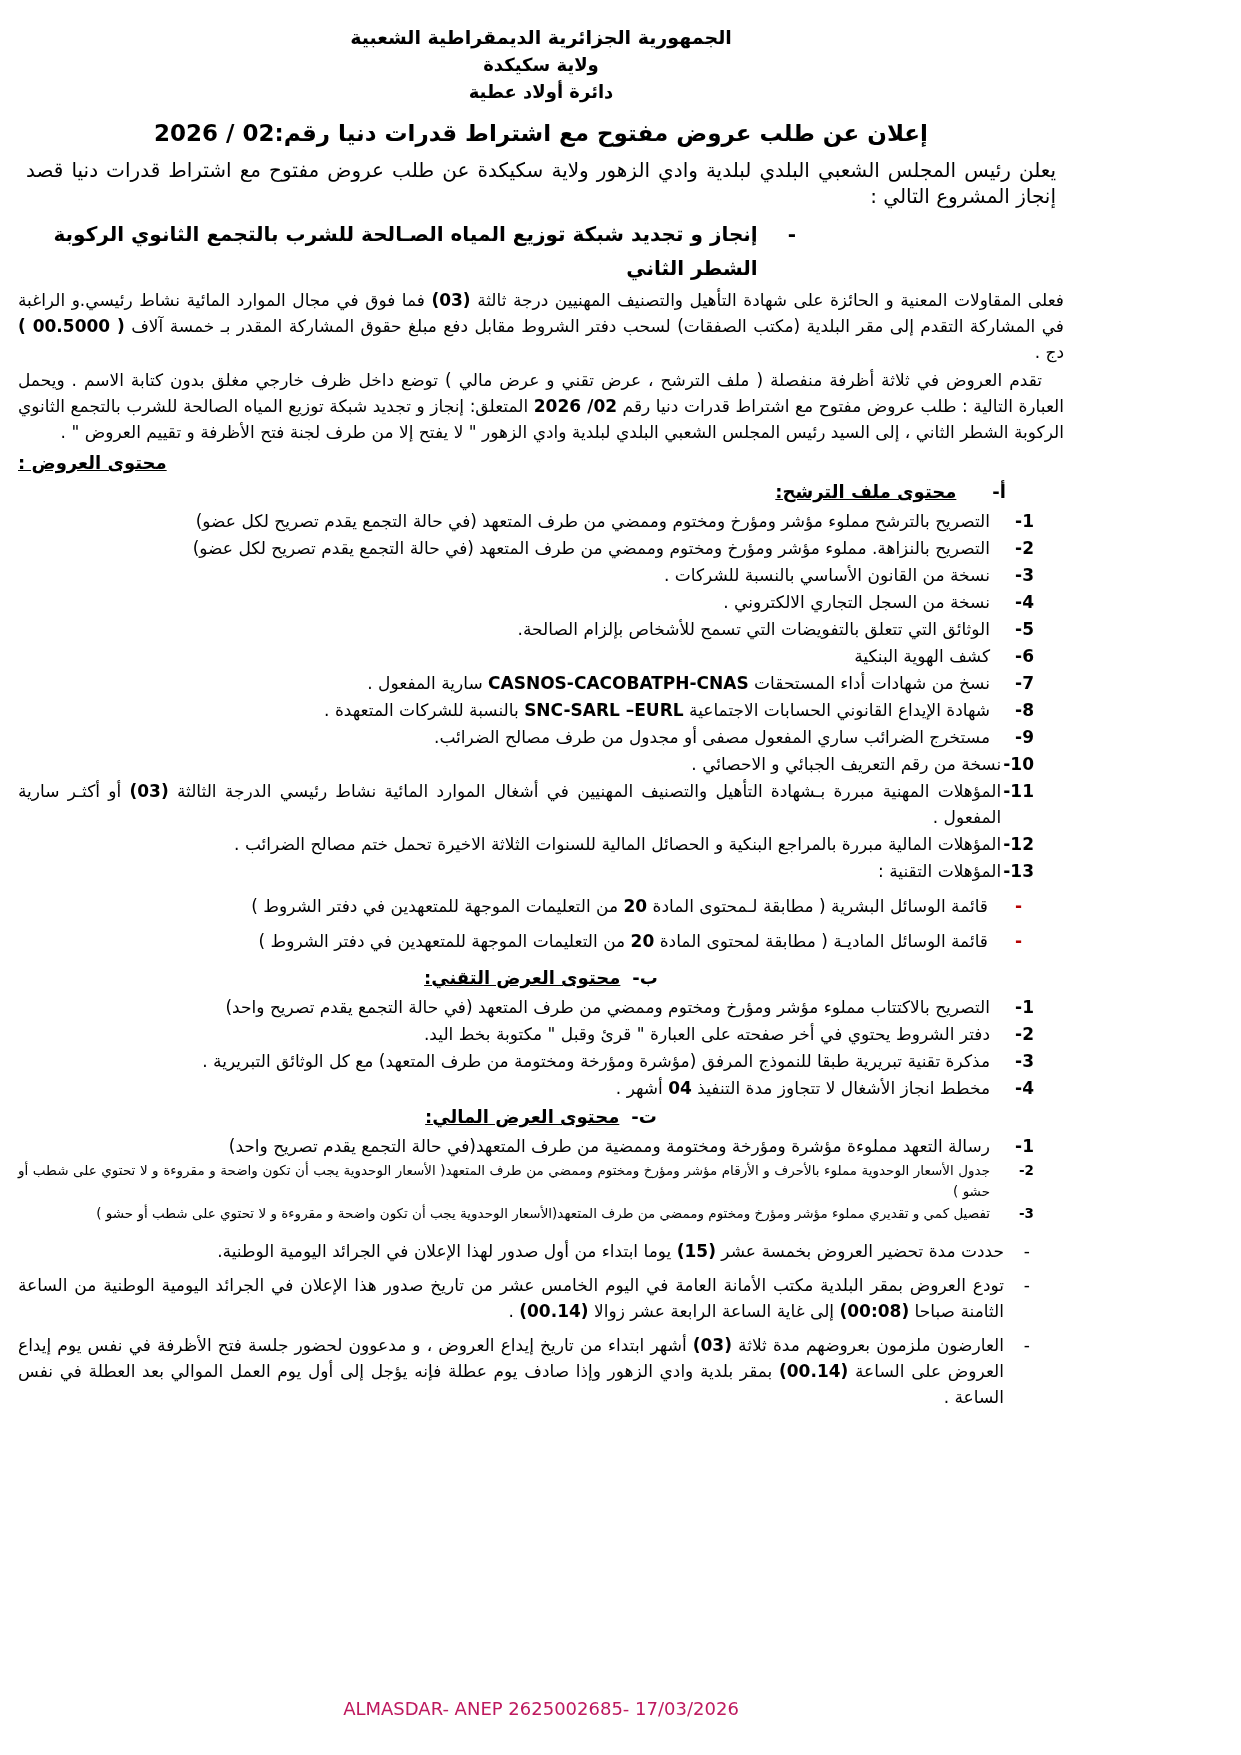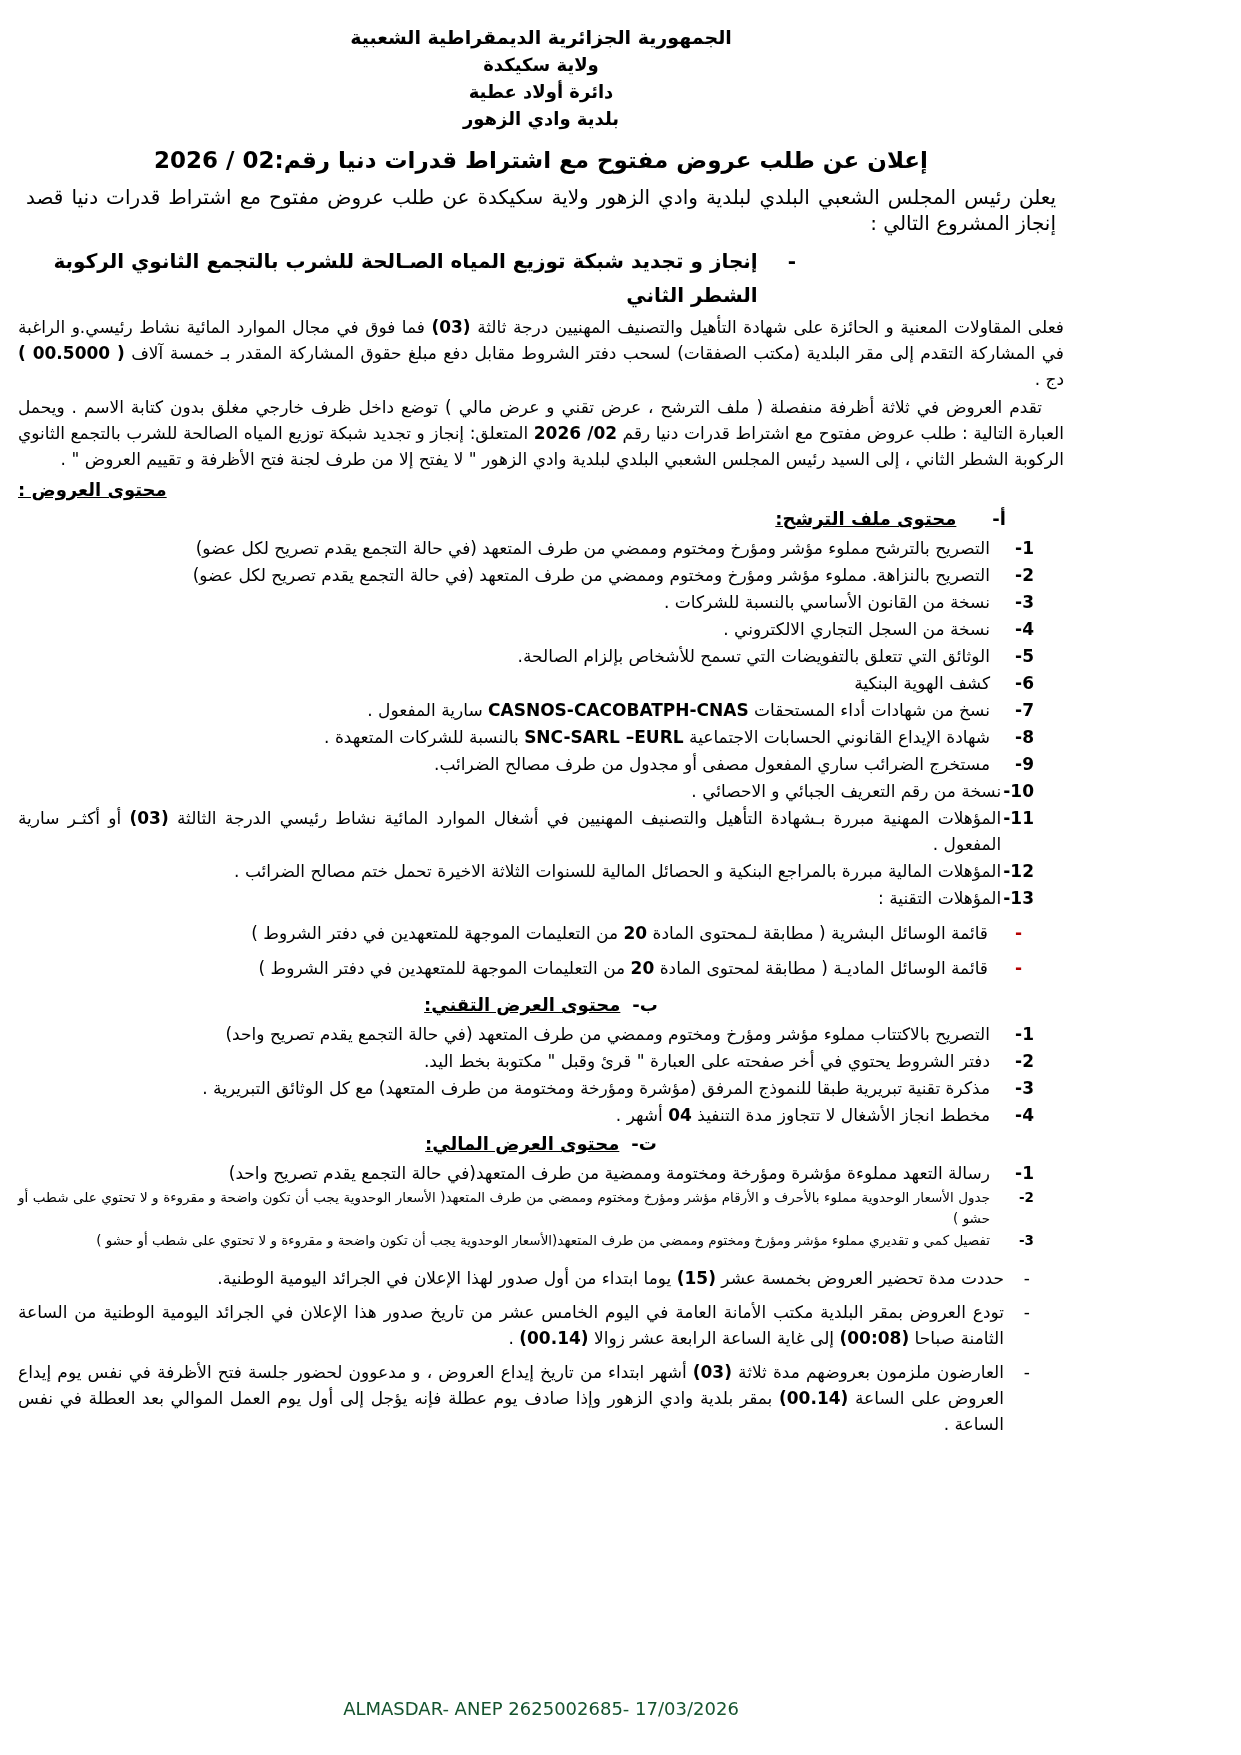--- a/index.html
+++ b/index.html
@@ -38,33 +38,32 @@
   .sub { display:flex; font-size:17px; line-height:26px; margin:9px 0; }
   .sub .d { flex:none; width:34px; font-weight:bold; }
   .item-small { font-size:13.5px; line-height:21px; }
   .closing { margin-top:14px; padding-right:34px; }
   .close-item { display:flex; font-size:17px; line-height:26px; margin:8px 0; }
   .close-item .d { flex:none; width:26px; }
   .close-item .t { flex:1; text-align:justify; }
   .footer {
     position:absolute; left:0; right:0; top:1698px;
     text-align:center; direction:ltr;
-    font-size:18px; color:#14532d;
+    font-size:18px; color:#be185d;
   }
   b { font-weight:bold; }
 </style>
 </head>
 <body>
 
 <div class="page">
 
   <div class="hdr hdr-country">الجمهورية الجزائرية الديمقراطية الشعبية</div>
   <div class="hdr">ولاية سكيكدة</div>
   <div class="hdr">دائرة أولاد عطية</div>
-  <div class="hdr">بلدية وادي الزهور</div>
 
   <div class="doc-title">إعلان عن طلب عروض مفتوح مع اشتراط قدرات دنيا رقم:02 / 2026</div>
 
   <p class="intro">يعلن رئيس المجلس الشعبي البلدي لبلدية وادي الزهور ولاية سكيكدة عن طلب عروض مفتوح مع اشتراط قدرات دنيا قصد إنجاز المشروع التالي :</p>
 
   <div class="project-row">
     <span class="dash">-</span>
     <span>إنجاز و تجديد شبكة توزيع المياه الصـالحة للشرب بالتجمع الثانوي الركوبة الشطر الثاني</span>
   </div>
 

